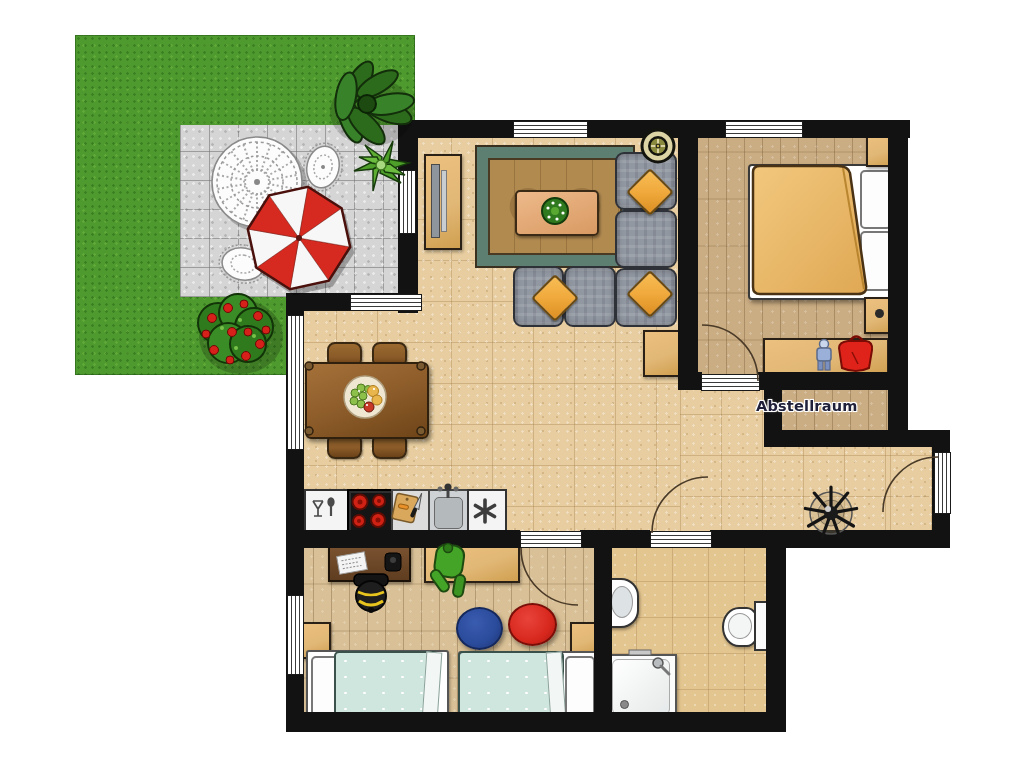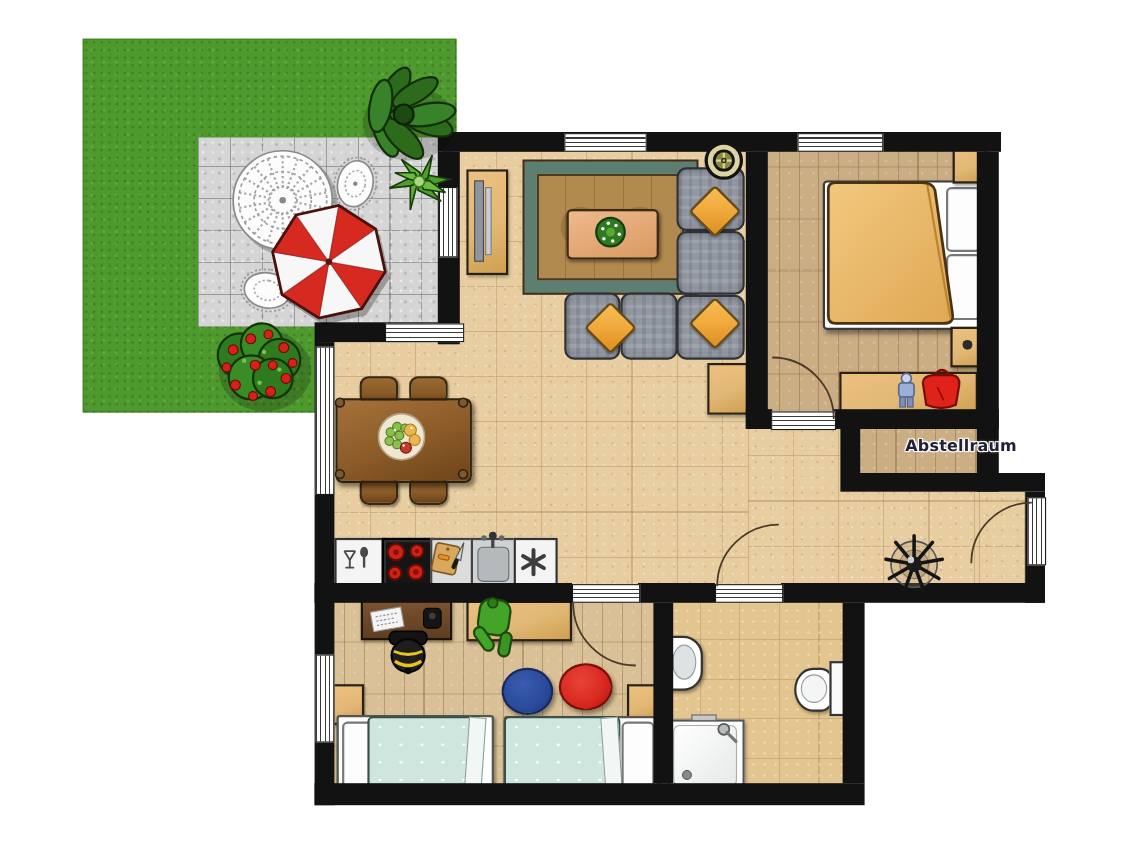--- a/index.html
+++ b/index.html
@@ -179,21 +179,21 @@
   <div class="a win win-h" style="left:725px;top:121px;width:76px;height:15px"></div>
   <div class="a win win-h" style="left:350px;top:294px;width:70px;height:15px"></div>
   <div class="a win win-v" style="left:399px;top:170px;width:15px;height:62px"></div>
   <div class="a win win-v" style="left:287px;top:315px;width:15px;height:133px"></div>
   <div class="a win win-v" style="left:287px;top:595px;width:15px;height:78px"></div>
   <div class="a win win-h" style="left:701px;top:374px;width:57px;height:15px"></div>
   <div class="a win win-h" style="left:520px;top:531px;width:60px;height:15px"></div>
   <div class="a win win-h" style="left:650px;top:531px;width:60px;height:15px"></div>
   <div class="a win win-v" style="left:934px;top:452px;width:15px;height:60px"></div>
 
-  <div class="a label" style="left:823px;top:398px">Abstellraum</div>
+  <div class="a label" style="left:756px;top:398px">Abstellraum</div>
 
   <svg class="overlay" width="1024" height="768" viewBox="0 0 1024 768">
     <defs>
       <linearGradient id="duvetGrad" x1="0" y1="0" x2="1" y2="1">
         <stop offset="0" stop-color="#f2c87e"></stop>
           <stop offset="1" stop-color="#dfa854"></stop>
       </linearGradient>
     </defs>
 
     <g stroke="#4a3a28" stroke-width="1.6" fill="none">

